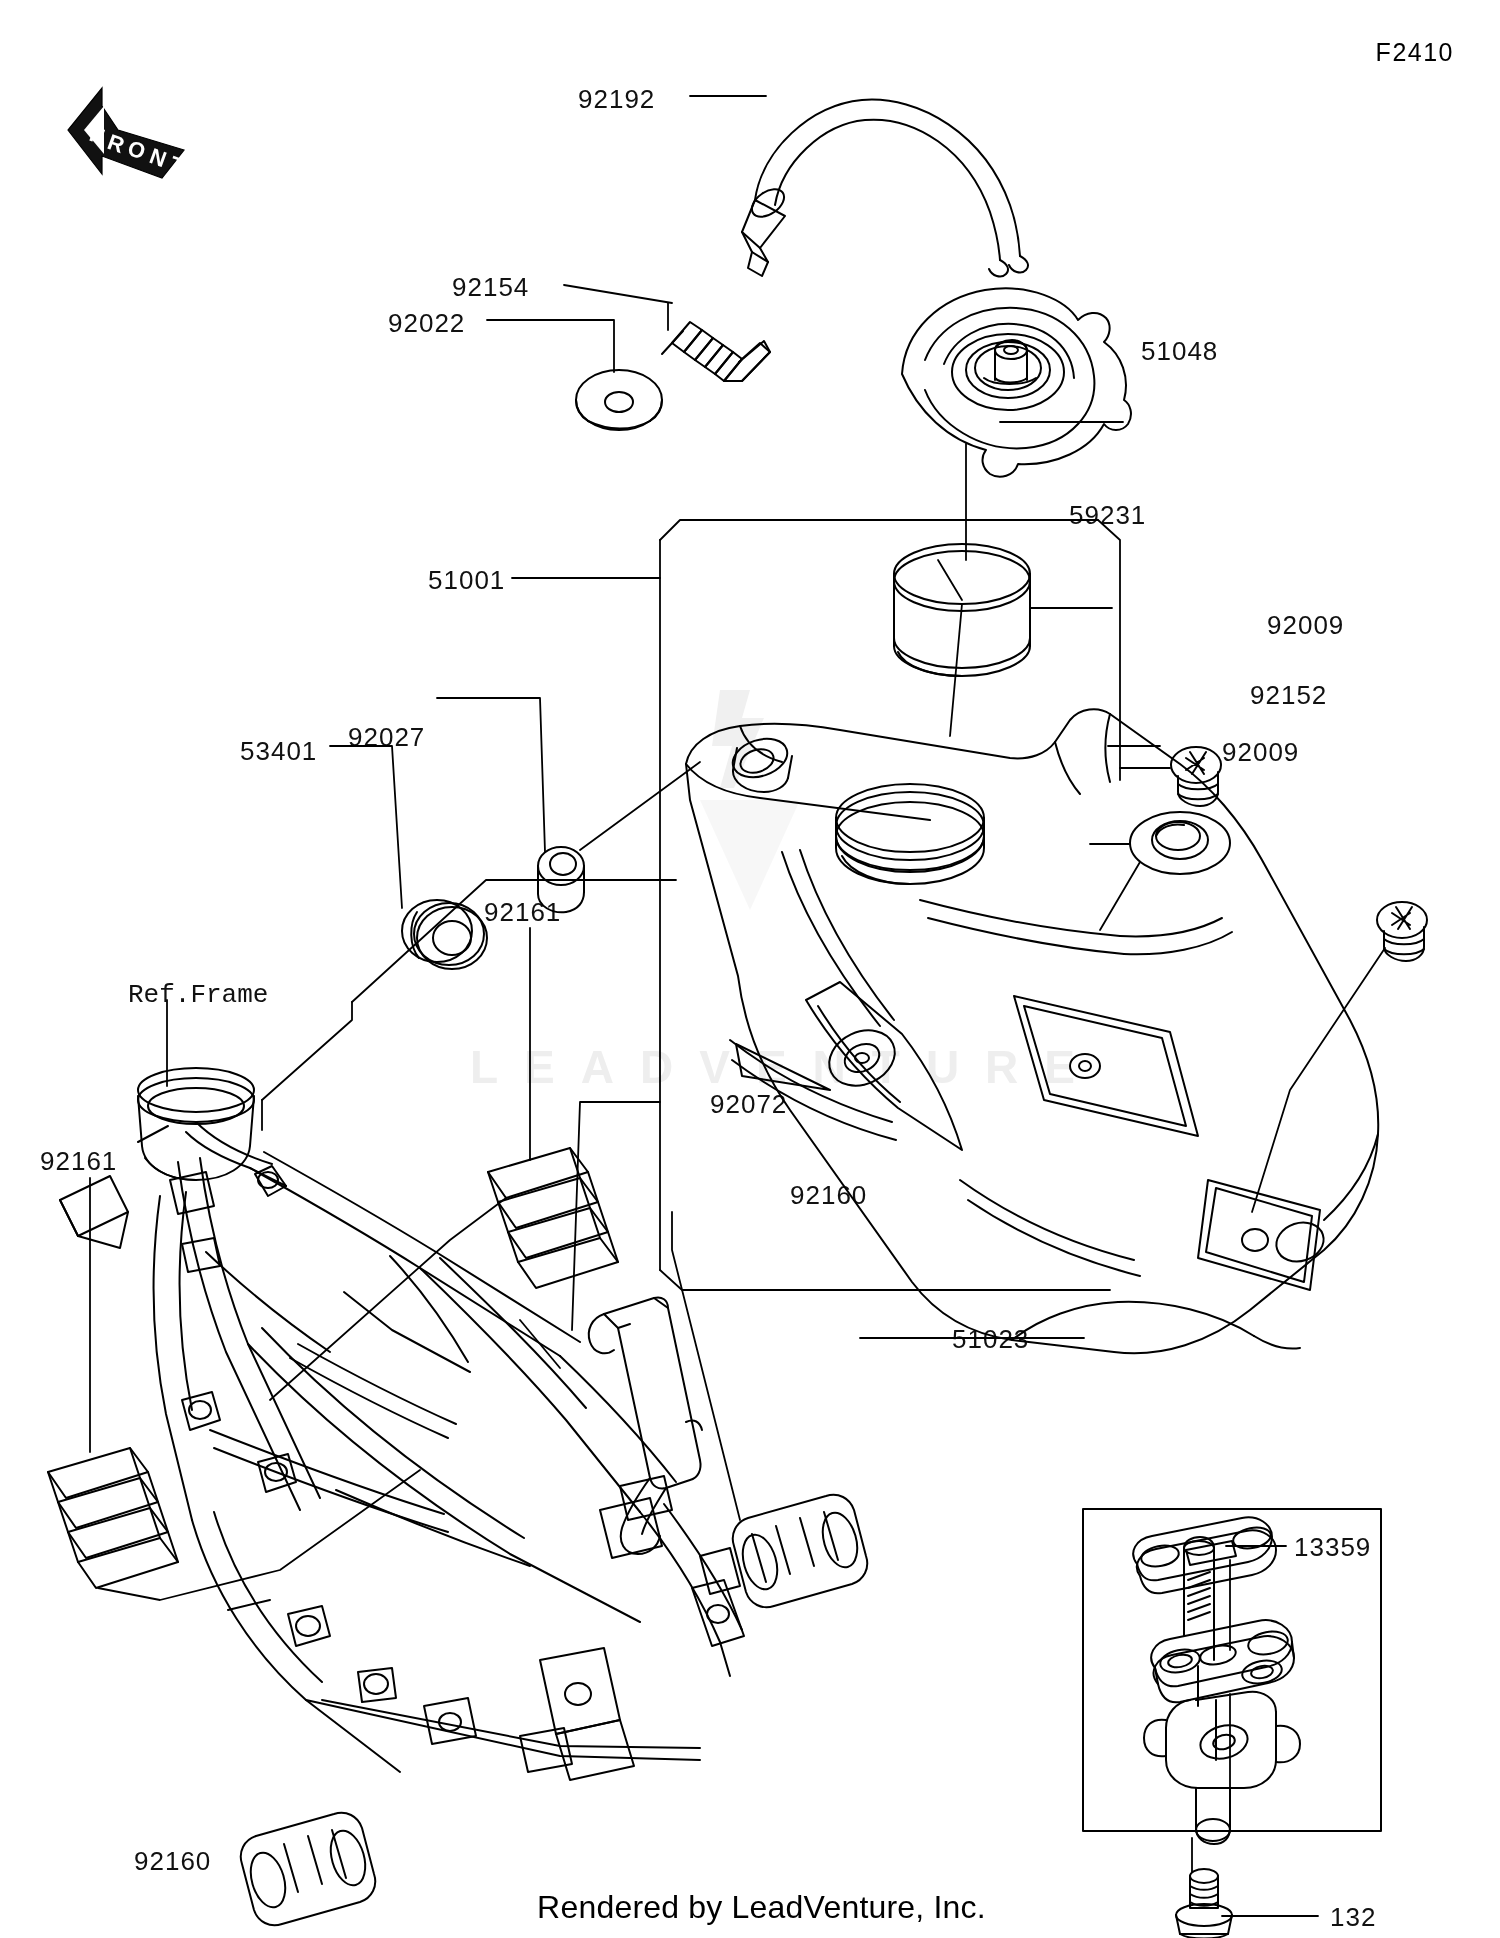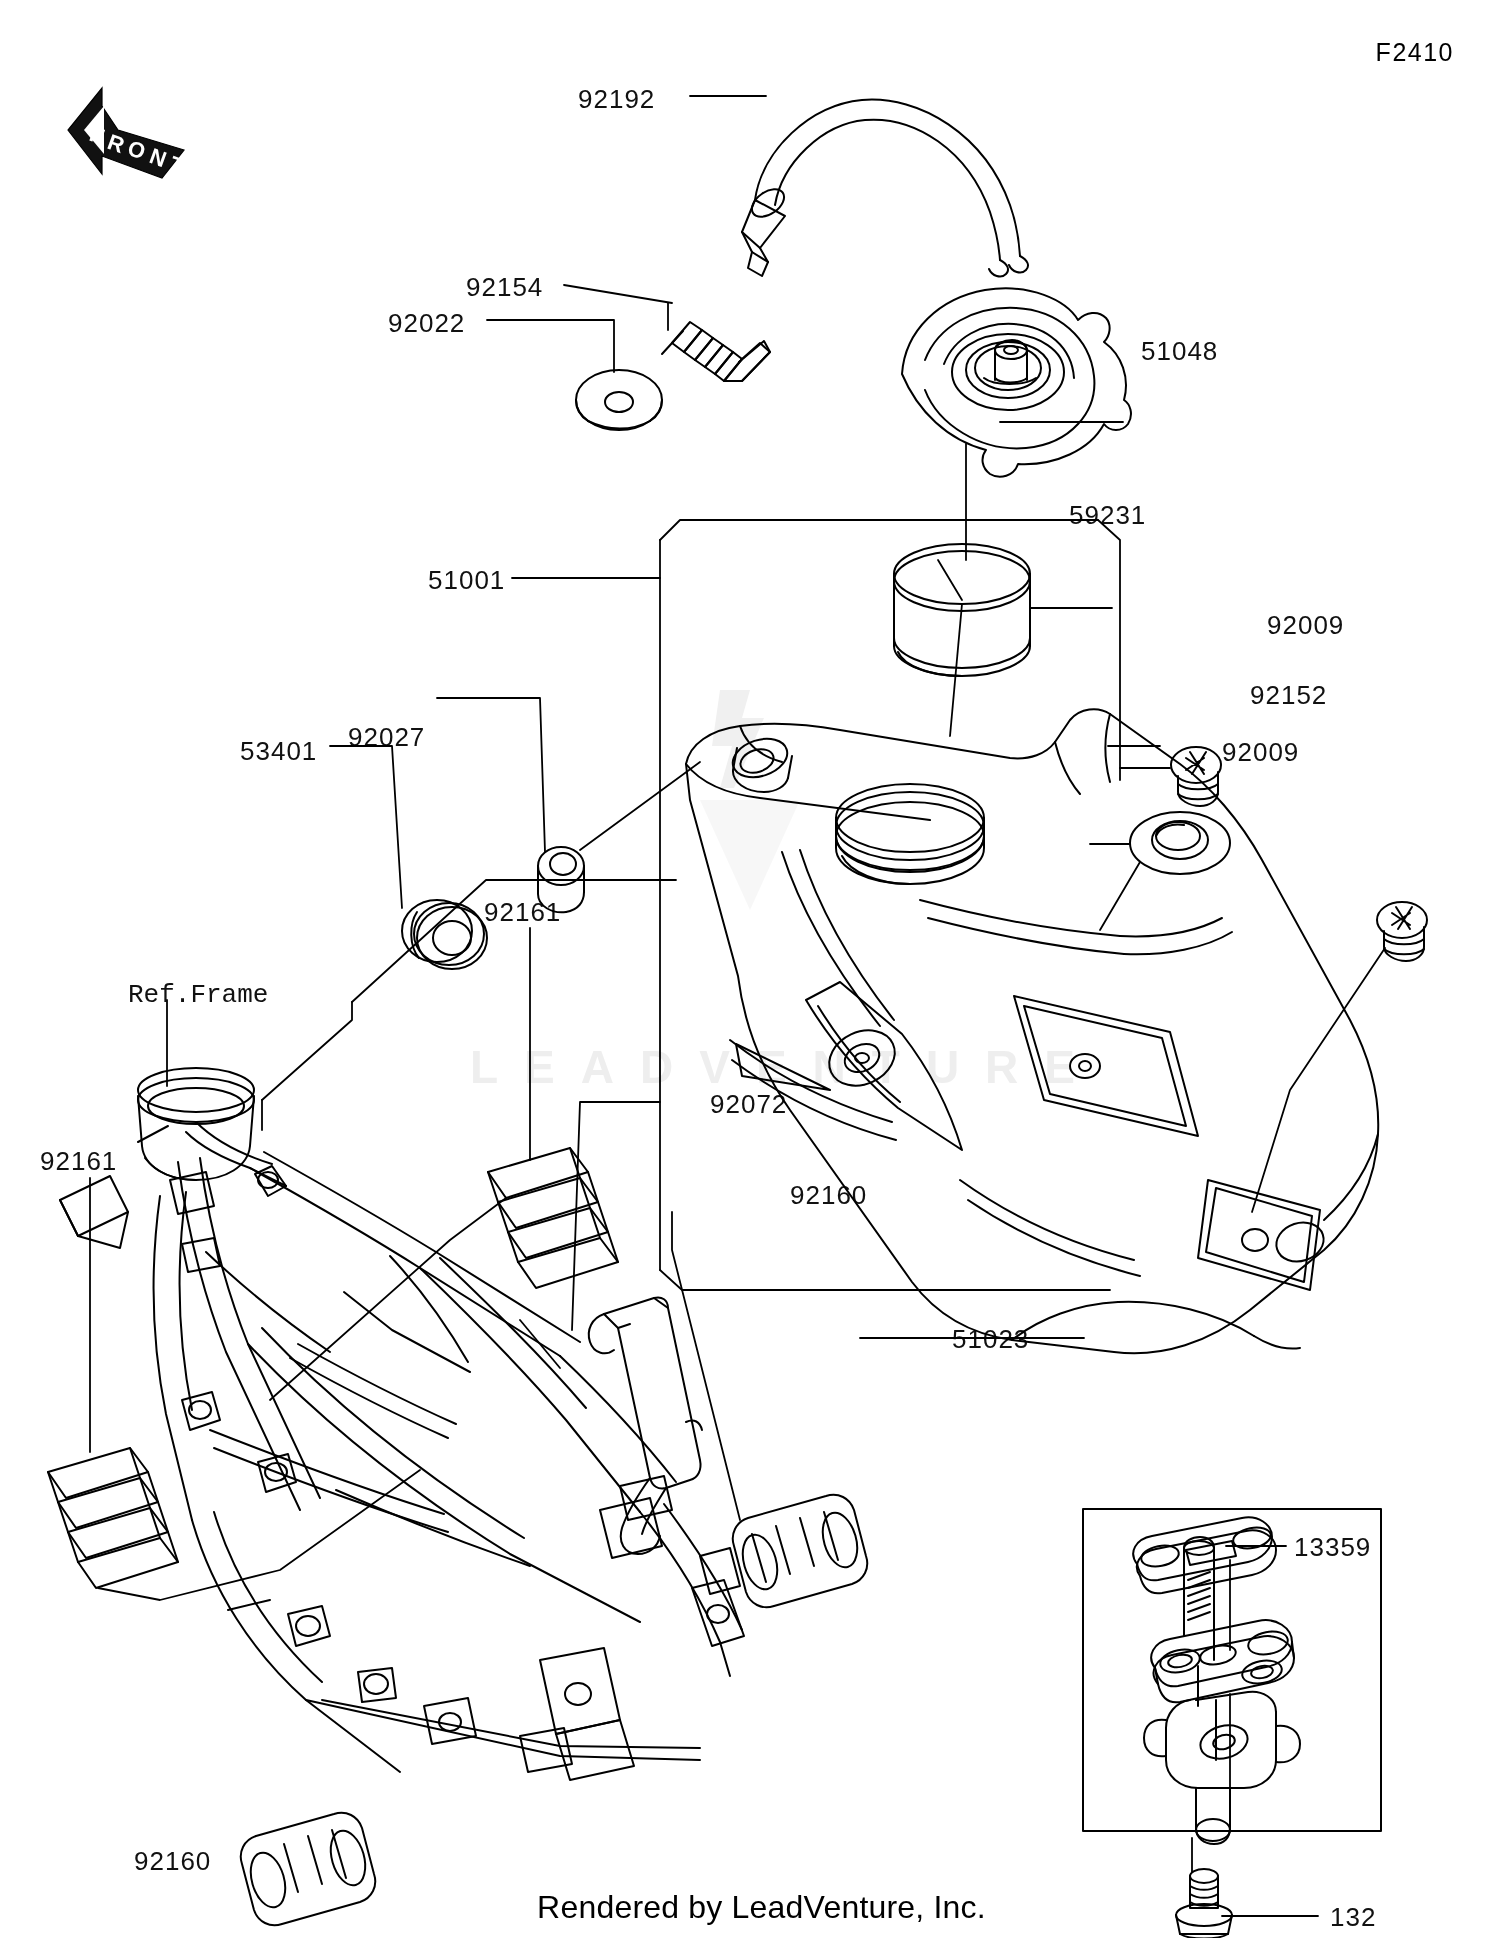--- a/index.html
+++ b/index.html
@@ -491,21 +491,21 @@
 
         <path d="M262 1100 L262 1130"></path>
       </g>
 
     </g>
   </svg>
 
   <div class="lbl mono" style="left:128px;top:980px;">Ref.Frame</div>
 
   <div class="lbl" style="left:578px;top:84px;">92192</div>
-  <div class="lbl" style="left:466px;top:272px;text-align:right;">92154</div>
+  <div class="lbl" style="left:452px;top:272px;text-align:right;">92154</div>
   <div class="lbl" style="left:388px;top:308px;">92022</div>
   <div class="lbl" style="left:1141px;top:336px;">51048</div>
   <div class="lbl" style="left:1069px;top:500px;">59231</div>
   <div class="lbl" style="left:428px;top:565px;">51001</div>
   <div class="lbl" style="left:1267px;top:610px;">92009</div>
   <div class="lbl" style="left:1250px;top:680px;text-align:center;">92152</div>
   <div class="lbl" style="left:348px;top:722px;">92027</div>
   <div class="lbl" style="left:1222px;top:737px;">92009</div>
   <div class="lbl" style="left:240px;top:736px;">53401</div>
   <div class="lbl" style="left:484px;top:897px;">92161</div>

